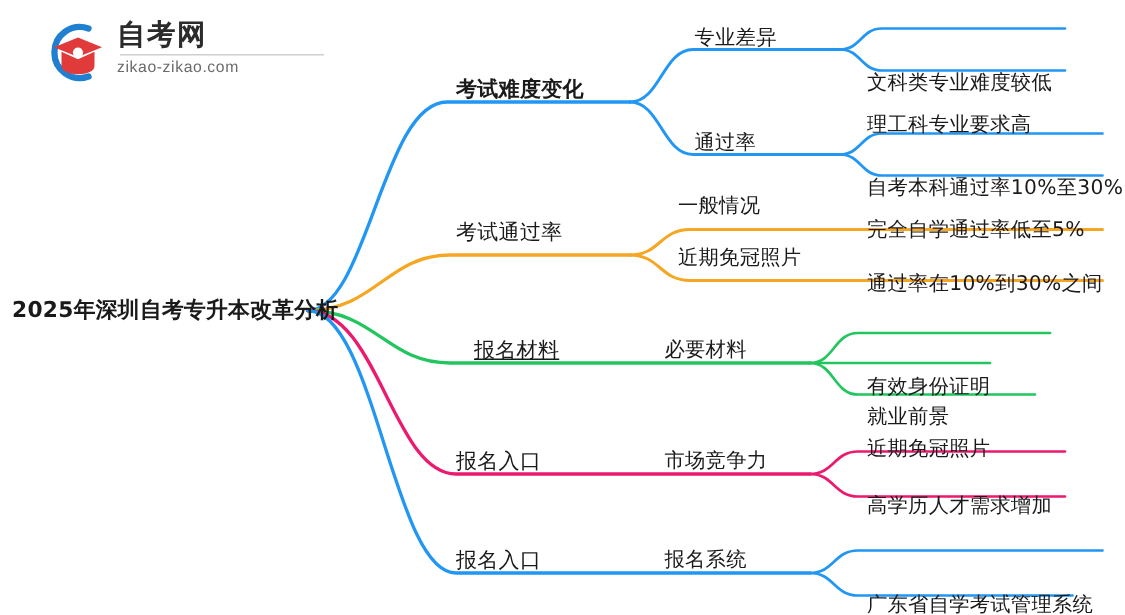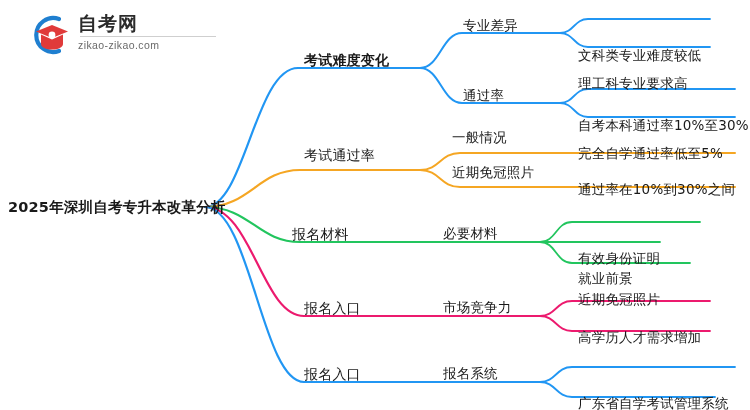--- a/index.html
+++ b/index.html
@@ -151,21 +151,21 @@
 
     <path d="M205,207 C250,207 262,382 304,382 L540,382" stroke="#2196f3" stroke-width="2.2"></path>
     <path d="M540,382 C556,382 556,367 572,367 L735,367" stroke="#2196f3" stroke-width="1.8"></path>
     <path d="M540,382 C556,382 556,397 572,397 L715,397" stroke="#2196f3" stroke-width="1.8"></path>
   </svg>
 
   <div class="node node-root" style="left:8px; top:200px;">2025年深圳自考专升本改革分析</div>
 
   <div class="node node-l1" style="left:304px; top:53px;font-weight:bold;">考试难度变化</div>
   <div class="node node-l1" style="left:304px; top:148px;">考试通过率</div>
-  <div class="node node-l1" style="left:292px; top:227px;">报名材料</div>
+  <div class="node node-l1" style="left:316px; top:227px;text-decoration:underline;">报名材料</div>
   <div class="node node-l1" style="left:304px; top:301px;">报名入口</div>
   <div class="node node-l1" style="left:304px; top:367px;">报名入口</div>
 
   <div class="node node-l2" style="left:463px; top:19px;">专业差异</div>
   <div class="node node-l2" style="left:463px; top:89px;">通过率</div>
   <div class="node node-l2" style="left:452px; top:131px;">一般情况</div>
   <div class="node node-l2" style="left:452px; top:166px;">近期免冠照片</div>
   <div class="node node-l2" style="left:443px; top:227px;">必要材料</div>
   <div class="node node-l2" style="left:443px; top:301px;">市场竞争力</div>
   <div class="node node-l2" style="left:443px; top:367px;">报名系统</div>

